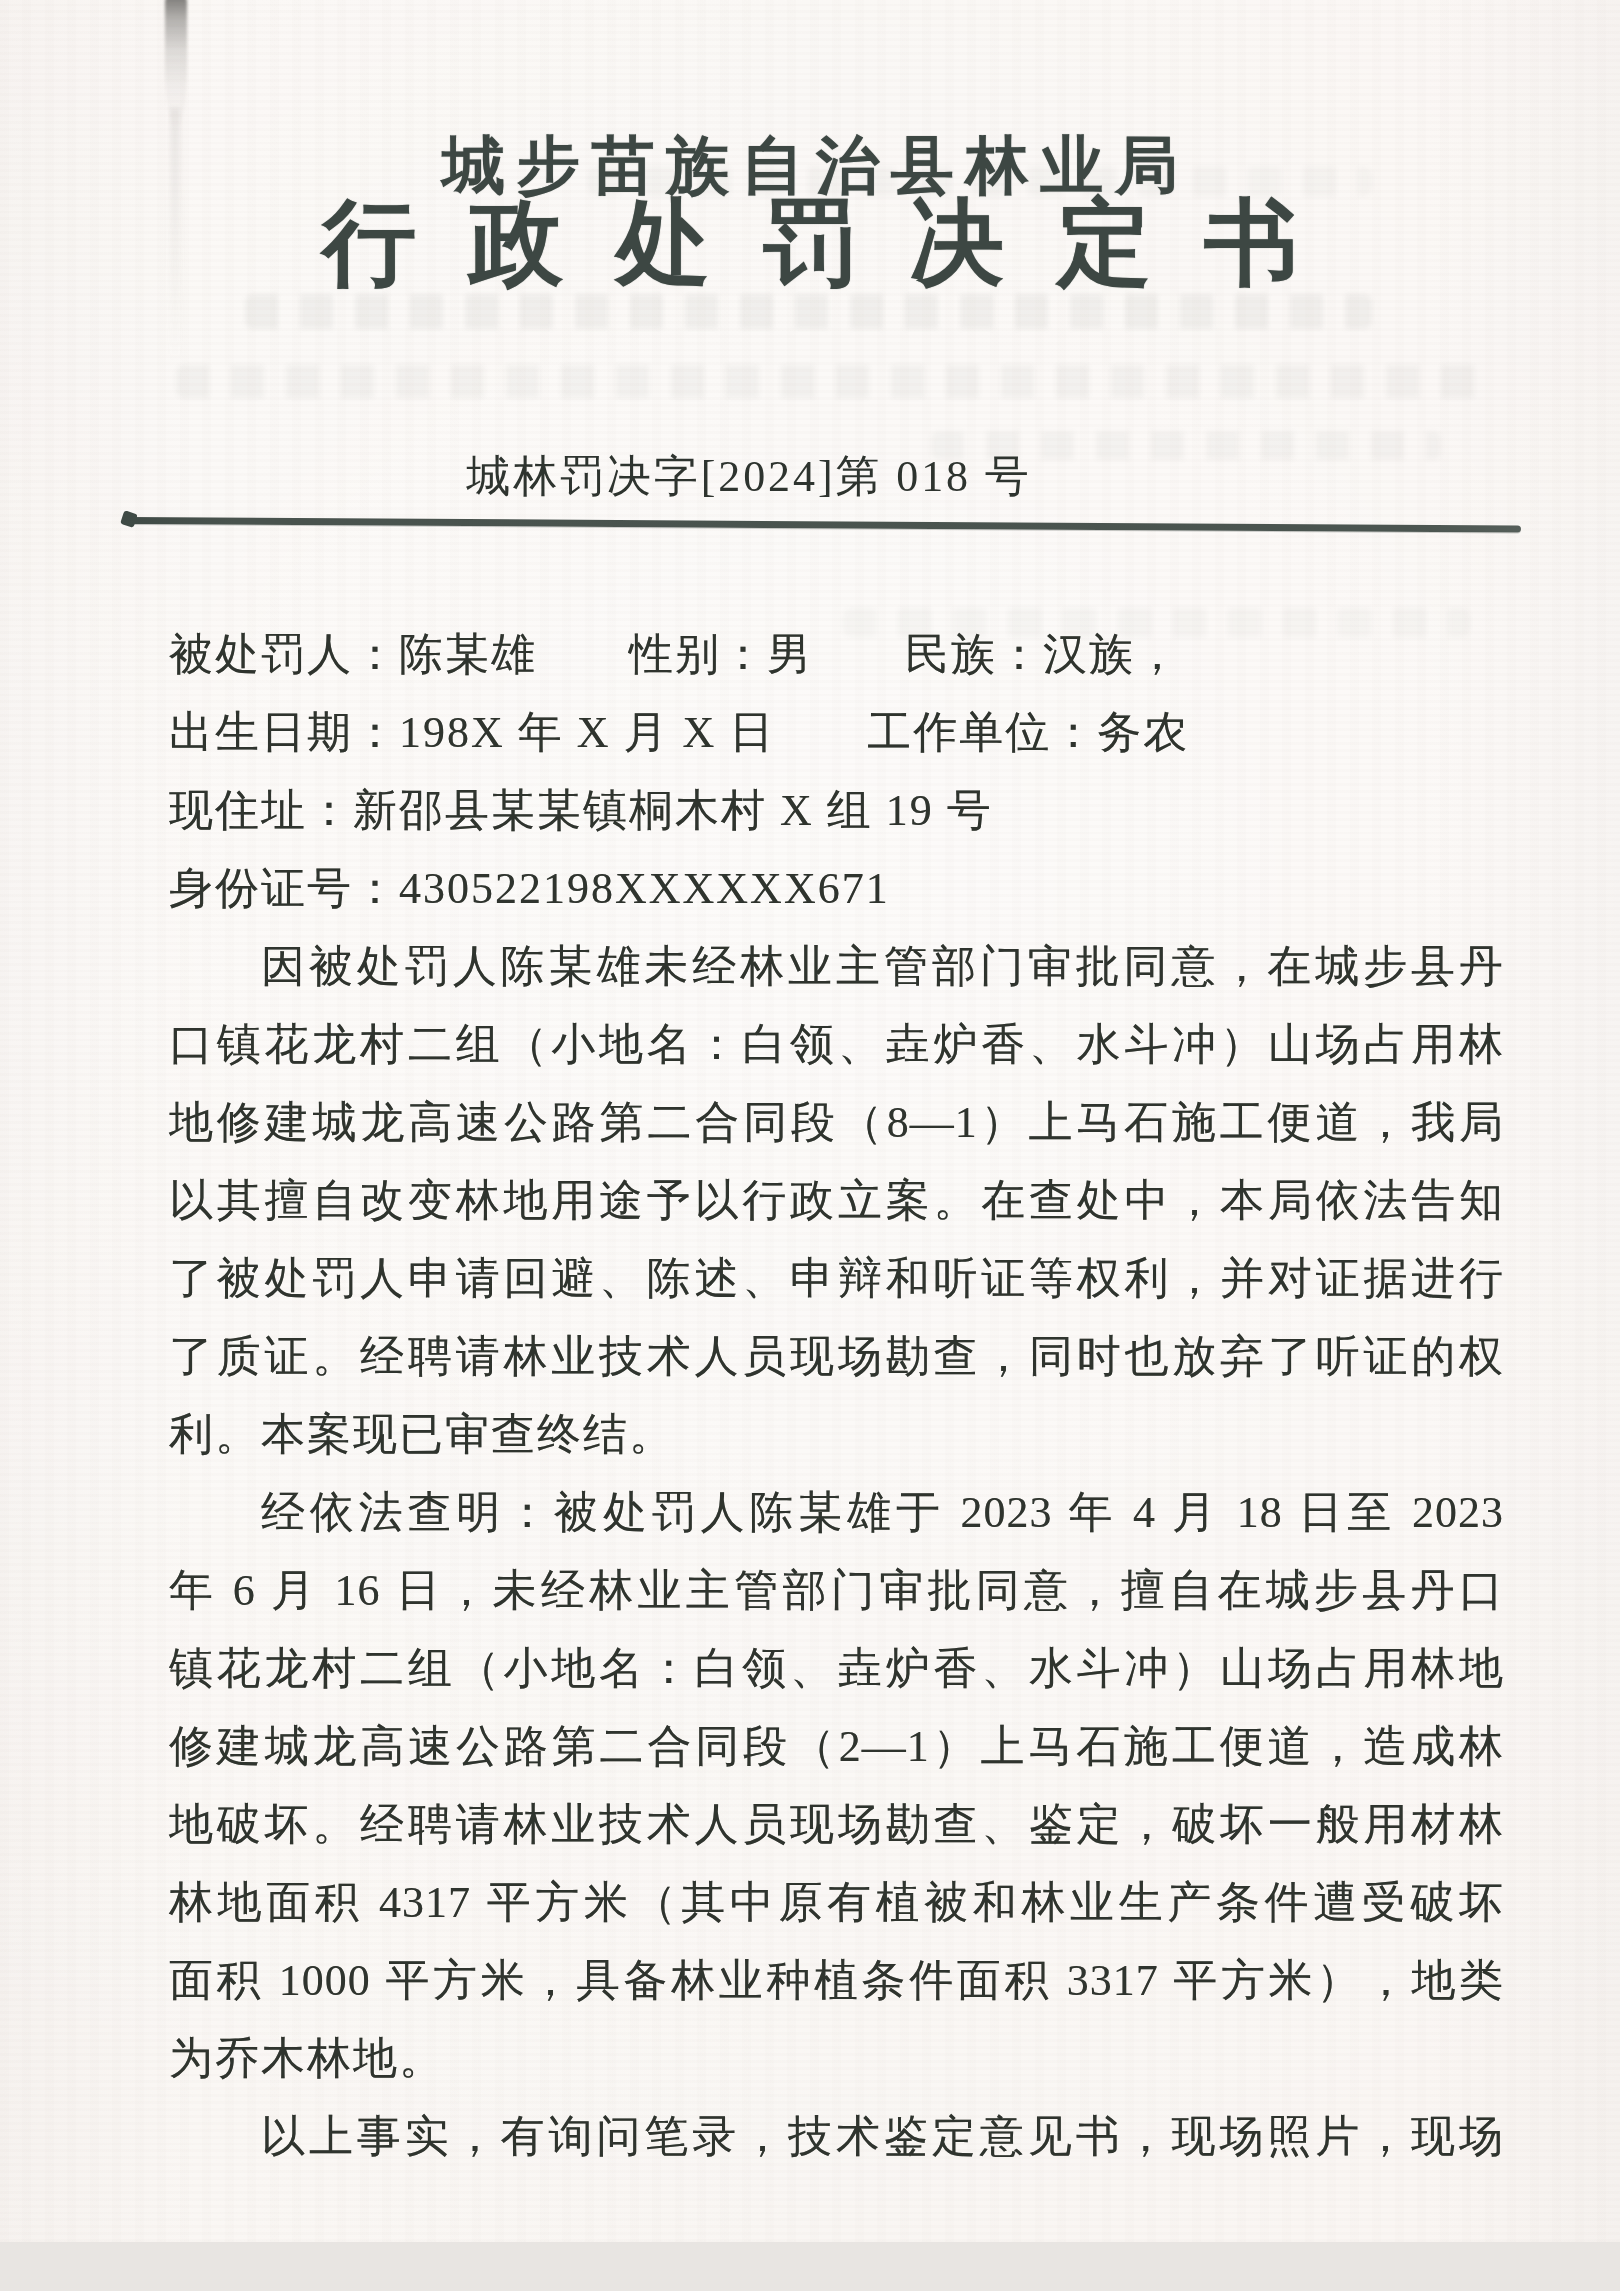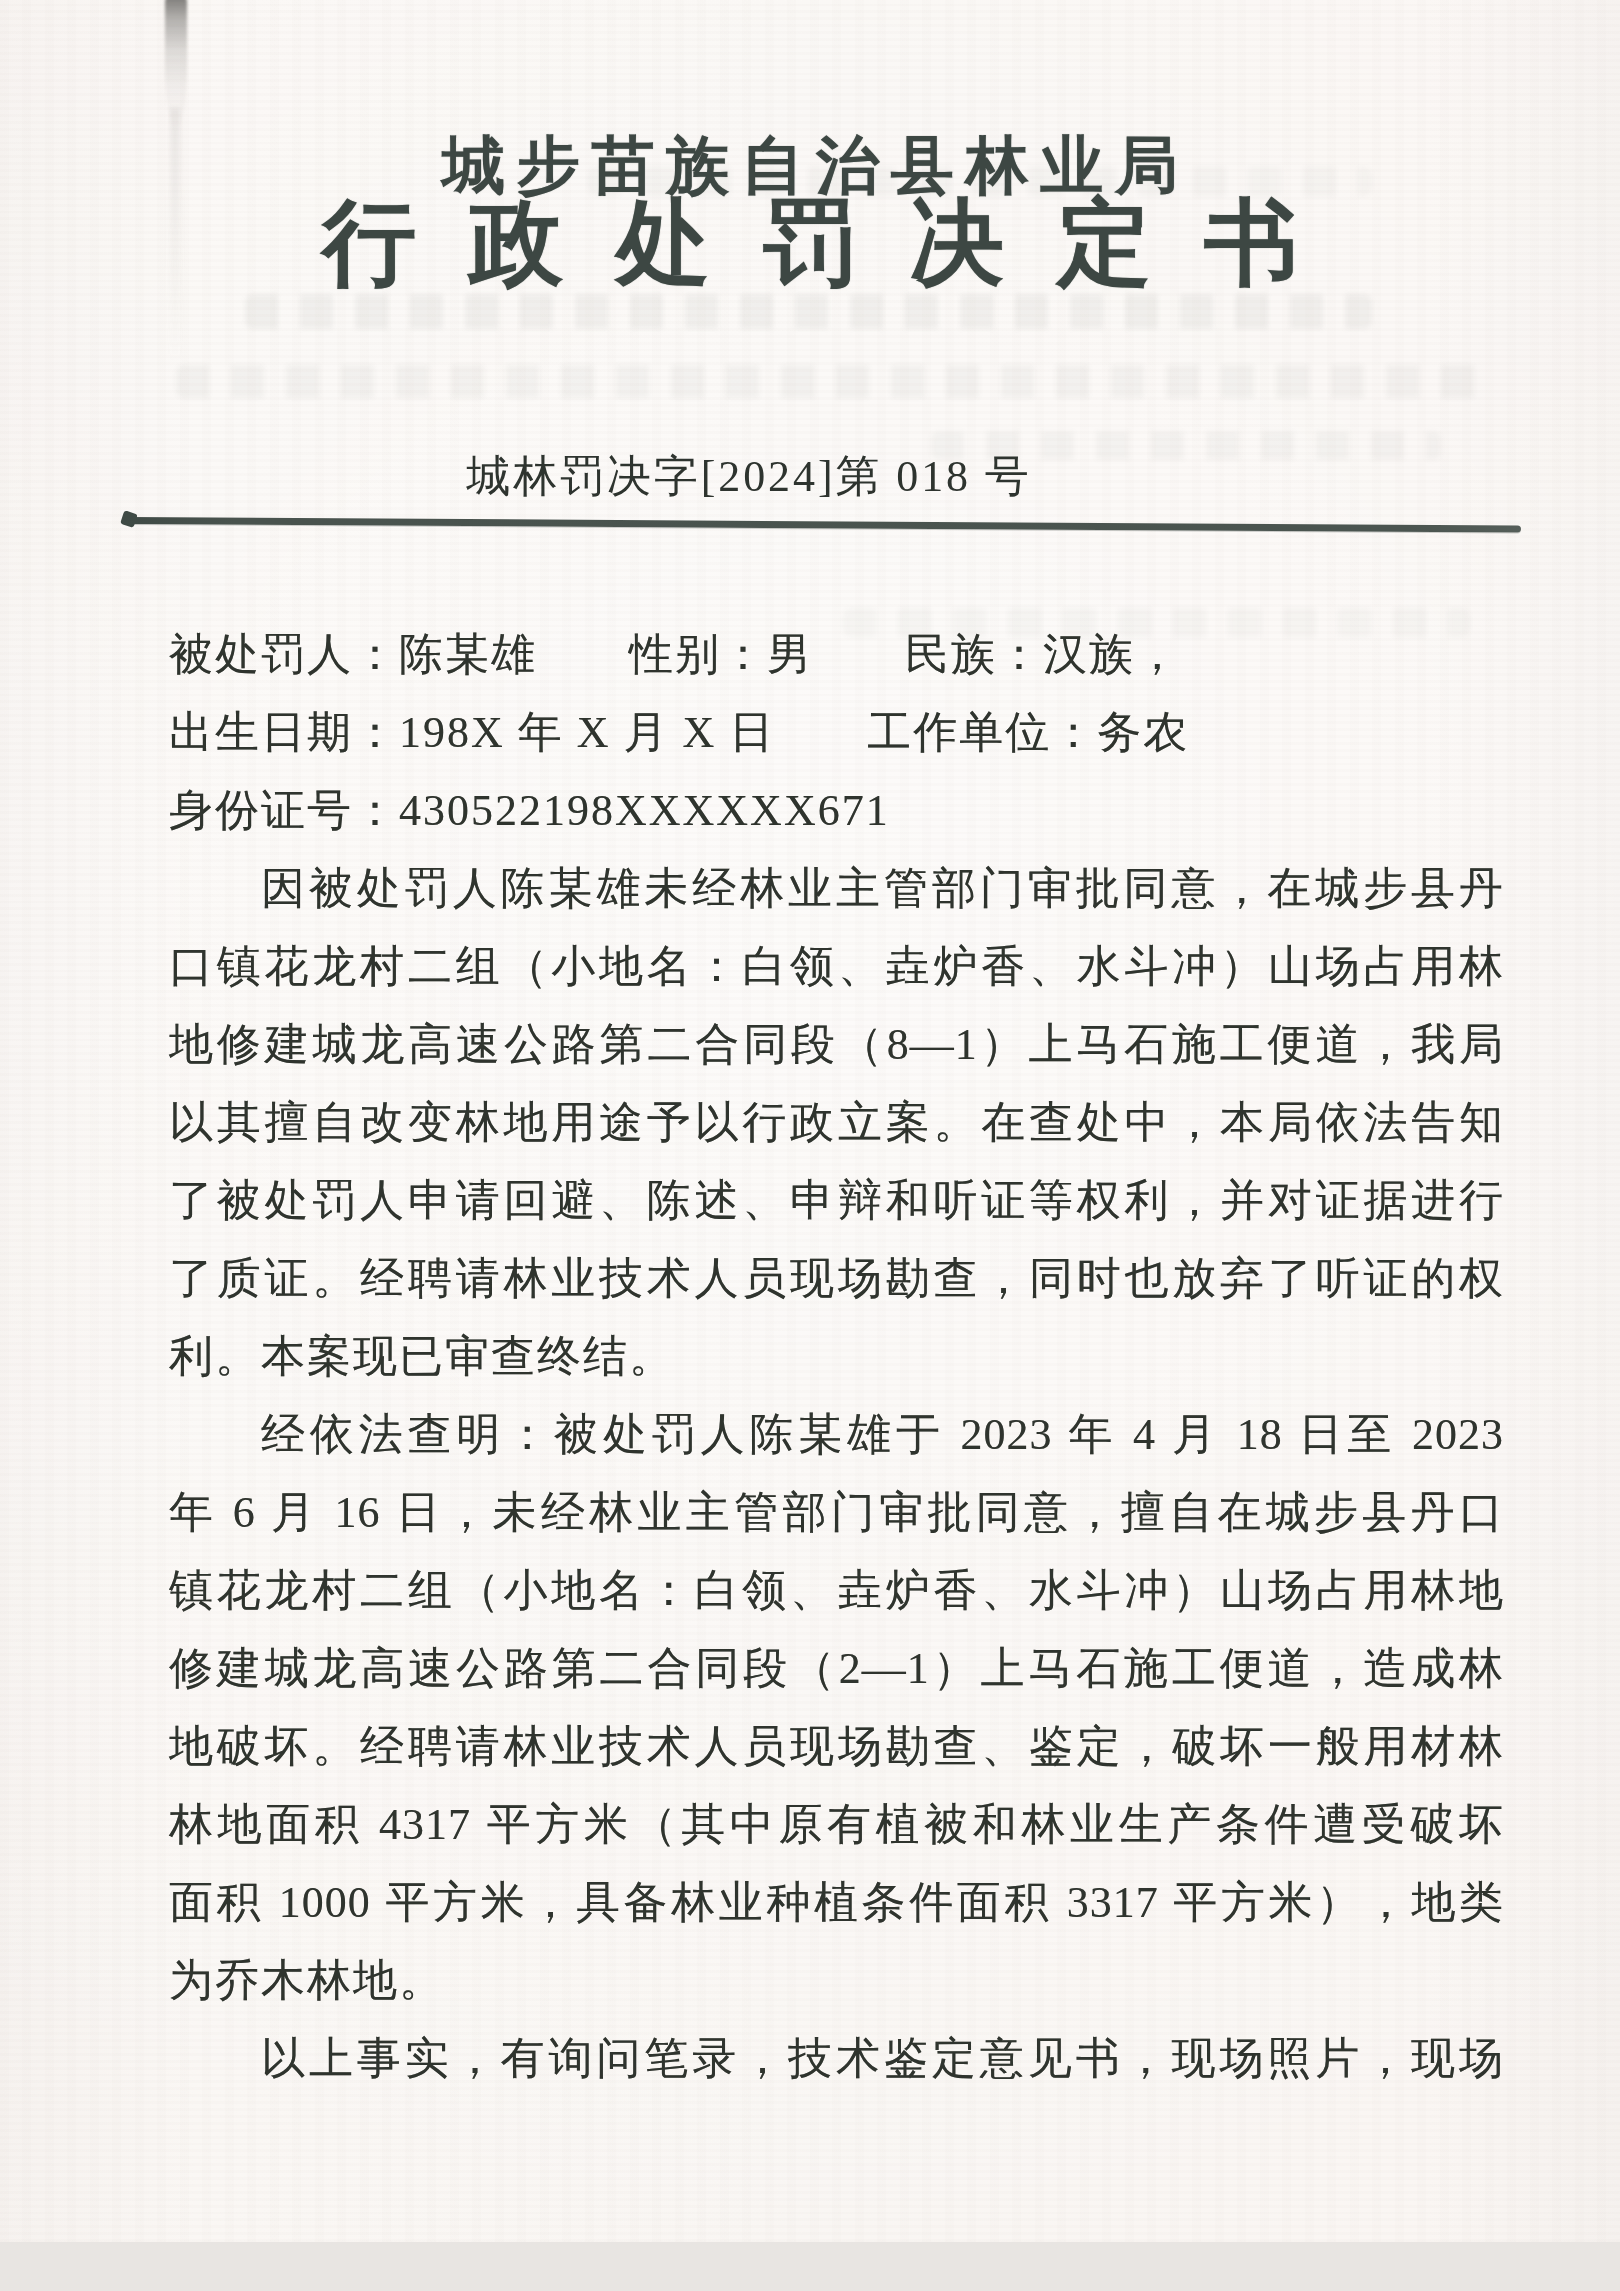--- a/index.html
+++ b/index.html
@@ -128,20 +128,21 @@
   <div class="doc-title">行政处罚决定书</div>
 
   <div class="doc-number">城林罚决字[2024]第 018 号</div>
 
   <div class="rule-hook"></div>
   <div class="rule"></div>
 
   <div class="body-text">
       <div class="line">被处罚人：陈某雄　　性别：男　　民族：汉族，</div>
       <div class="line">出生日期：198X 年 X 月 X 日　　工作单位：务农</div>
+      <div class="line">现住址：新邵县某某镇桐木村 X 组 19 号</div>
       <div class="line">身份证号：430522198XXXXXX671</div>
       <div class="line fill indent">因被处罚人陈某雄未经林业主管部门审批同意，在城步县丹</div>
       <div class="line fill">口镇花龙村二组（小地名：白领、垚炉香、水斗冲）山场占用林</div>
       <div class="line fill">地修建城龙高速公路第二合同段（8—1）上马石施工便道，我局</div>
       <div class="line fill">以其擅自改变林地用途予以行政立案。在查处中，本局依法告知</div>
       <div class="line fill">了被处罚人申请回避、陈述、申辩和听证等权利，并对证据进行</div>
       <div class="line fill">了质证。经聘请林业技术人员现场勘查，同时也放弃了听证的权</div>
       <div class="line">利。本案现已审查终结。</div>
       <div class="line fill indent">经依法查明：被处罚人陈某雄于 2023 年 4 月 18 日至 2023</div>
       <div class="line fill">年 6 月 16 日，未经林业主管部门审批同意，擅自在城步县丹口</div>

